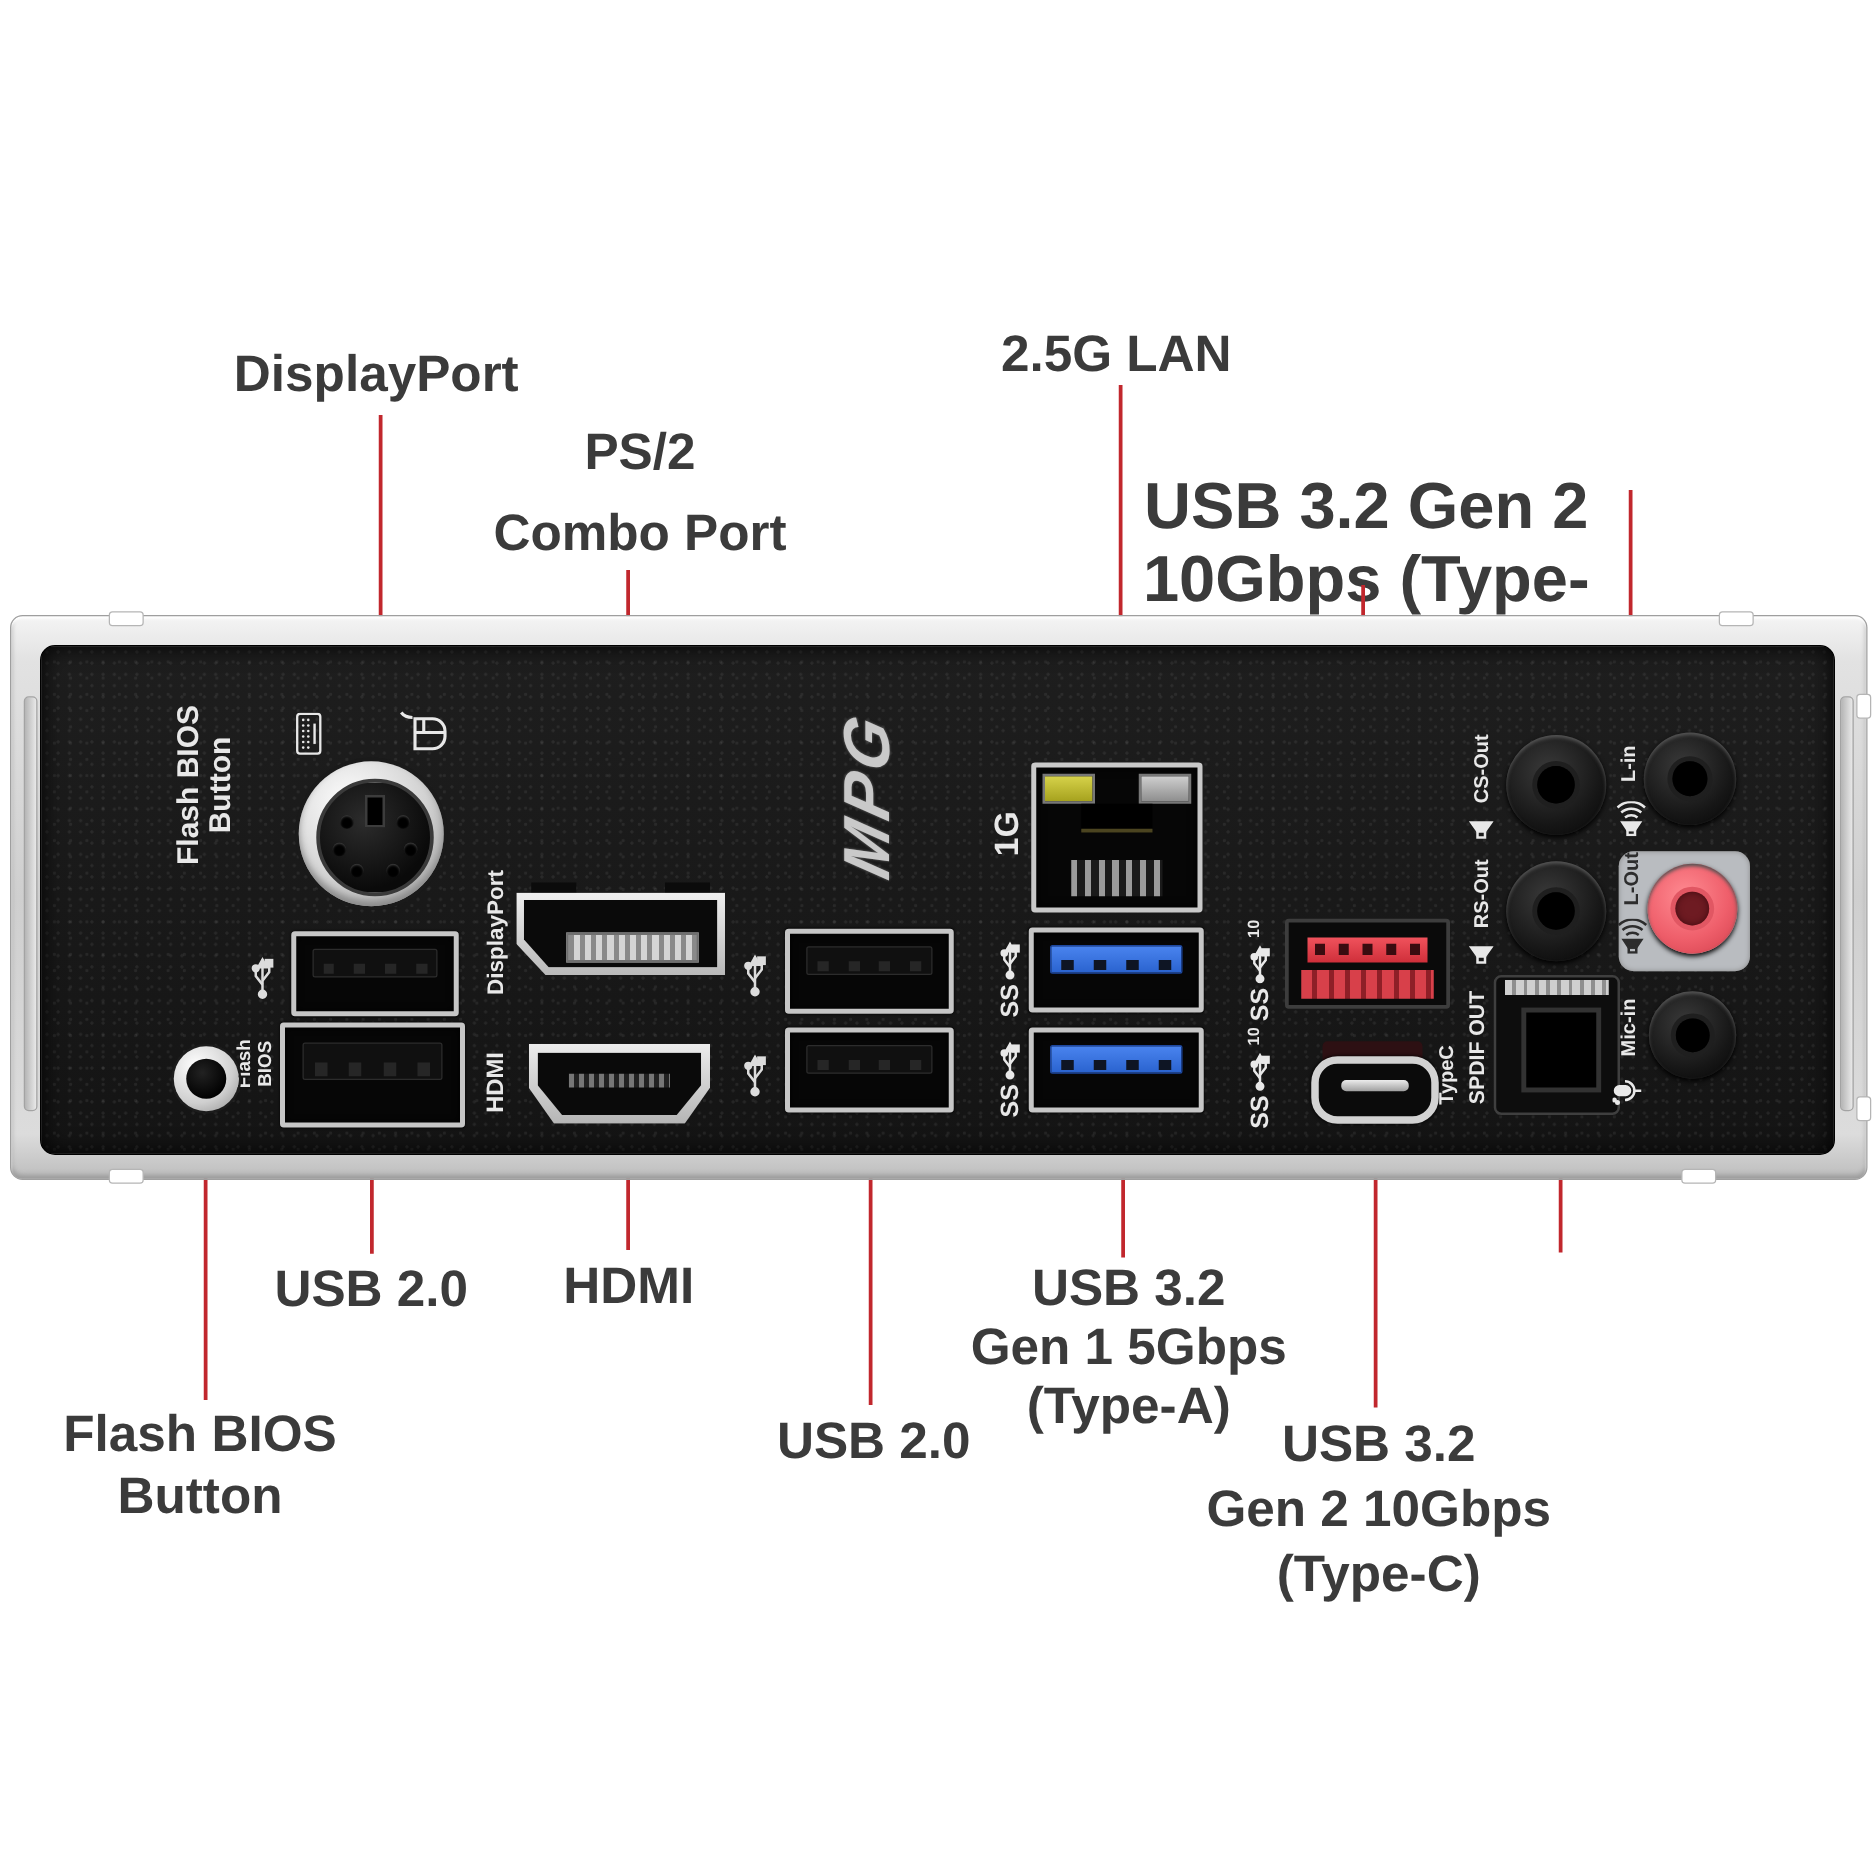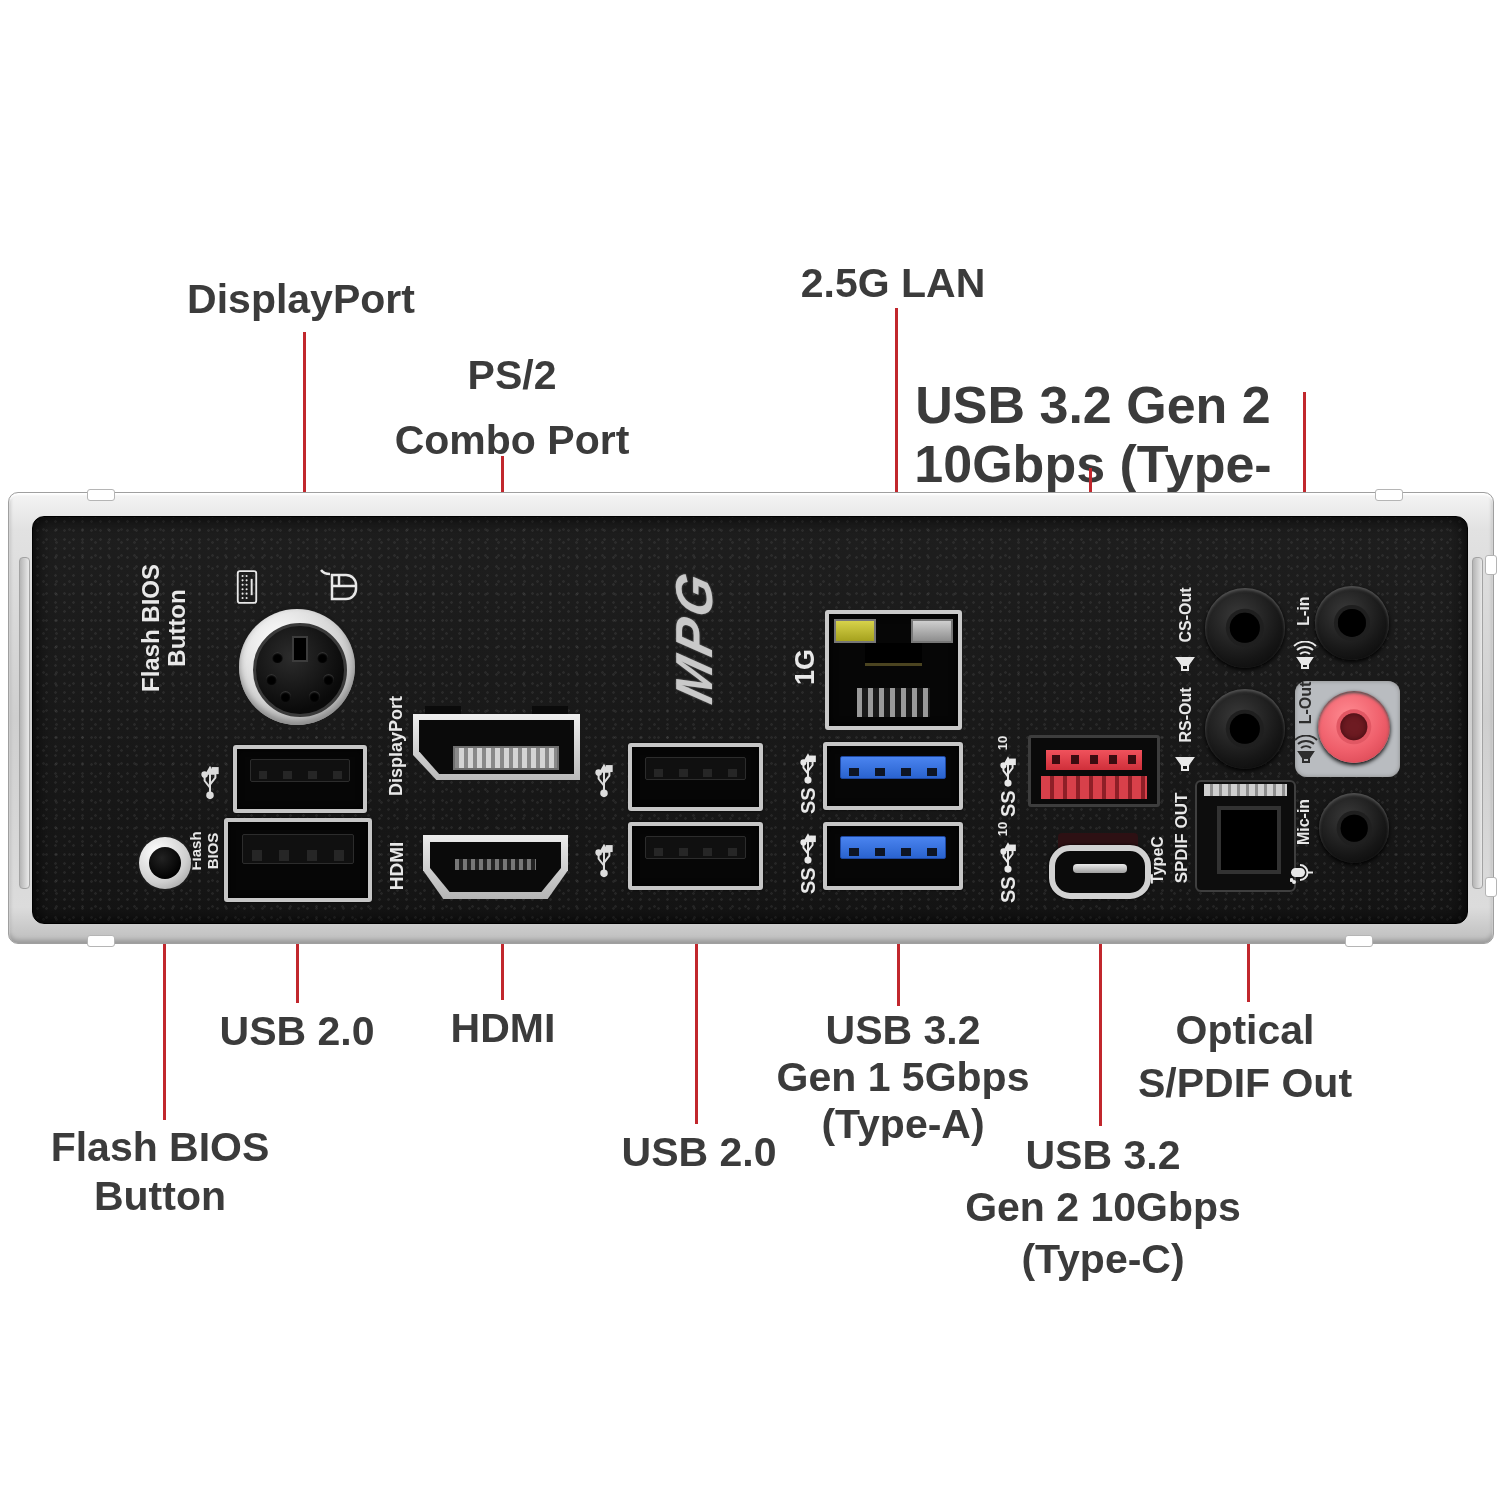--- a/index.html
+++ b/index.html
@@ -131,36 +131,34 @@
   .mpg{position:absolute;display:flex;align-items:center;justify-content:center;
        transform:rotate(-90deg) skewX(-14deg);font-style:italic;font-weight:bold;
        font-size:52px;letter-spacing:4px;color:#c9c9c9;text-shadow:0 0 2px #777;}
 </style>
 </head>
 <body>
 
 <div id="stage">
 
   <div class="callout" style="left:301px;top:274px;">DisplayPort</div>
-  <div class="callout lh-ps2" style="left:512px;top:343px;">PS/2
+  <div class="callout lh-ps2" style="left:512px;top:329px;">PS/2
 Combo Port</div>
   <div class="callout" style="left:893px;top:258px;">2.5G LAN</div>
   <div class="callout" style="left:1093px;top:376px;font-size:52px;line-height:1.13;">USB 3.2 Gen 2
 10Gbps (Type-A)</div>
   <div class="callout" style="left:297px;top:1006px;">USB 2.0</div>
   <div class="callout" style="left:503px;top:1003px;">HDMI</div>
   <div class="callout" style="left:699px;top:1127px;">USB 2.0</div>
   <div class="callout" style="left:903px;top:1007px;line-height:1.15;">USB 3.2
 Gen 1 5Gbps
 (Type-A)</div>
   <div class="callout" style="left:1103px;top:1129px;line-height:1.27;">USB 3.2
 Gen 2 10Gbps
 (Type-C)</div>
-  <div class="callout lh-opt" style="left:1245px;top:1004px;">Optical
-S/PDIF Out</div>
   <div class="callout" style="left:160px;top:1123px;line-height:1.2;">Flash BIOS
 Button</div>
 
   <div class="leader" style="left:303px;top:332px;height:266px;"></div>
   <div class="ldot" style="left:304px;top:598px;"></div>
   <div class="leader" style="left:501px;top:456px;height:282px;"></div>
   <div class="ldot" style="left:502px;top:738px;"></div>
   <div class="leader" style="left:895px;top:308px;height:307px;"></div>
   <div class="ldot" style="left:896px;top:615px;"></div>
   <div class="leader" style="left:1303px;top:392px;height:157px;"></div>

